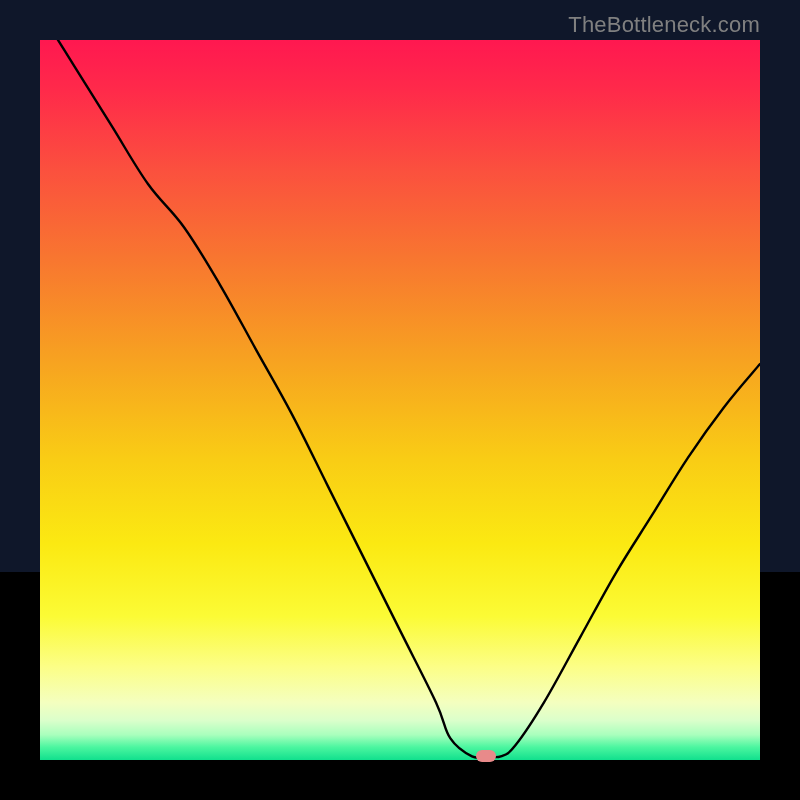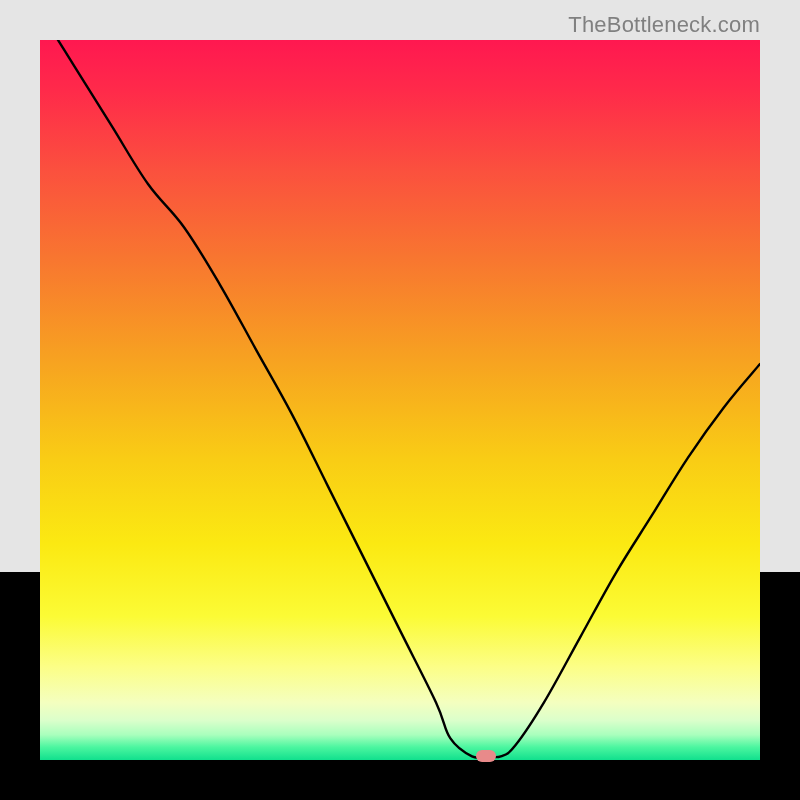--- a/index.html
+++ b/index.html
@@ -8,21 +8,21 @@
     width: 800px;
     height: 800px;
     background: #000000;
     font-family: Arial, Helvetica, sans-serif;
     overflow: hidden;
   }
   .container {
     position: relative;
     width: 800px;
     height: 572px;
-    background: #e5e5e5;
+    background: #0f172a;
   }
   .plot-area {
     position: absolute;
     left: 40px;
     top: 40px;
     width: 720px;
     height: 720px;
   }
   .plot-area svg {
     display: block;

